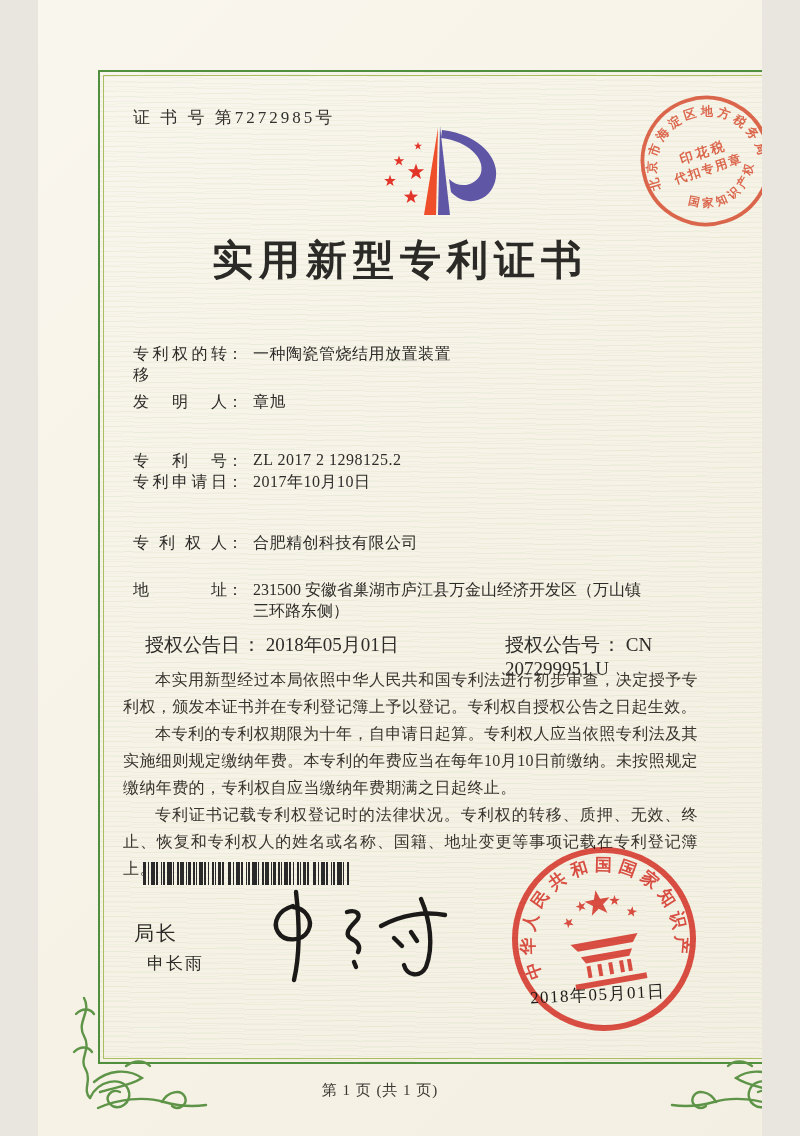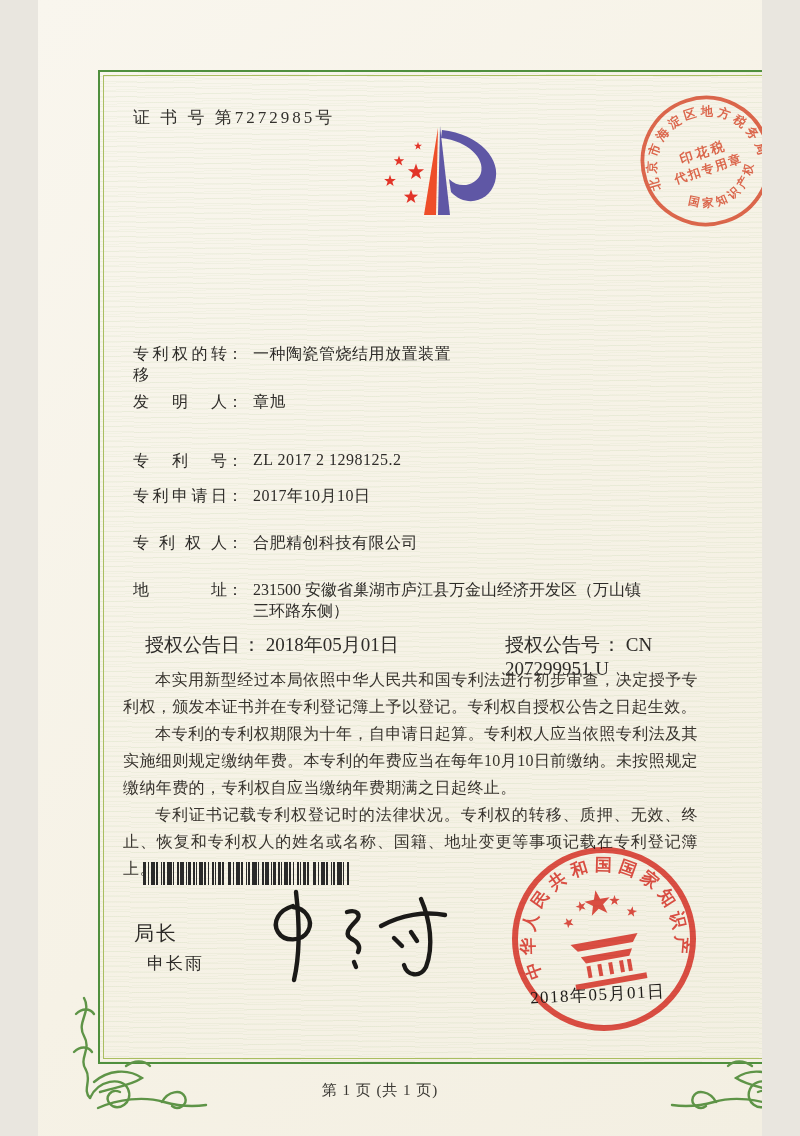--- a/index.html
+++ b/index.html
@@ -12,21 +12,21 @@
     border:1px solid #aabe5f;}
   .texture{position:absolute;left:0;top:0;right:0;bottom:0;
     background:
       repeating-linear-gradient(1deg, rgba(164,196,132,.10) 0 1px, transparent 1px 5px),
       repeating-linear-gradient(-2deg, rgba(150,190,120,.06) 0 1px, transparent 1px 7px);}
   .cert-no{position:absolute;left:95px;top:106px;font-size:17px;letter-spacing:3px;color:#33312d;}
   .logo{position:absolute;left:330px;top:118px;width:160px;height:110px;}
   .title{position:absolute;left:0;right:0;top:233px;text-align:center;
     font-size:41px;font-weight:bold;letter-spacing:6px;color:#2b2a27;}
   .field-row{position:absolute;left:95px;right:60px;font-size:16px;display:flex;align-items:flex-start;}
-  .f0{top:344px}.f1{top:392px}.f2{top:451px}.f3{top:486px}.f4{top:533px}.f5{top:580px}
+  .f0{top:344px}.f1{top:392px}.f2{top:451px}.f3{top:472px}.f4{top:533px}.f5{top:580px}
   .field-label{display:inline-block;width:94px;text-align:justify;text-align-last:justify;flex:none;}
   .field-colon{flex:none;margin-right:10px;}
   .field-value{letter-spacing:.5px;}
   .addr-wrap{display:block;}
   .grant-row{position:absolute;top:632px;left:107px;right:60px;font-size:19px;}
   .grant-b{position:absolute;left:360px;top:0;}
   .gl{margin-right:2px;}
   .body-text{position:absolute;left:85px;right:64px;top:666px;font-size:16px;
     line-height:27px;text-align:justify;color:#38342e;letter-spacing:.4px;}
   .body-text p{margin:0;text-indent:2em;}
@@ -90,20 +90,21 @@
     <polygon points="70,10 68,97 56,97" fill="#ee4e29"></polygon>
     <polygon points="72,8 82,97 70,97" fill="#5f57a5"></polygon>
     <path d="M74,12 C112,16 134,42 127,64 C121,84 98,90 83,74 L81,61 C92,72 109,67 113,55 C117,41 101,23 73,20 Z" fill="#5f57a5"></path>
     <use href="#star" transform="translate(50,28) scale(0.42)" fill="#e23428"></use>
     <use href="#star" transform="translate(31,43) scale(0.55)" fill="#e23428"></use>
     <use href="#star" transform="translate(48,54) scale(0.85)" fill="#e23428"></use>
     <use href="#star" transform="translate(22,63) scale(0.62)" fill="#e23428"></use>
     <use href="#star" transform="translate(43,79) scale(0.75)" fill="#e23428"></use>
   </svg>
 
+  <div class="title">实用新型专利证书</div>
 
   <div class="field-row f0">
     <span class="field-label">专利权的转移</span>
       <span class="field-colon">：</span>
       <span class="field-value">一种陶瓷管烧结用放置装置</span>
   </div>
   <div class="field-row f1">
     <span class="field-label">发明人</span>
       <span class="field-colon">：</span>
       <span class="field-value">章旭</span>

